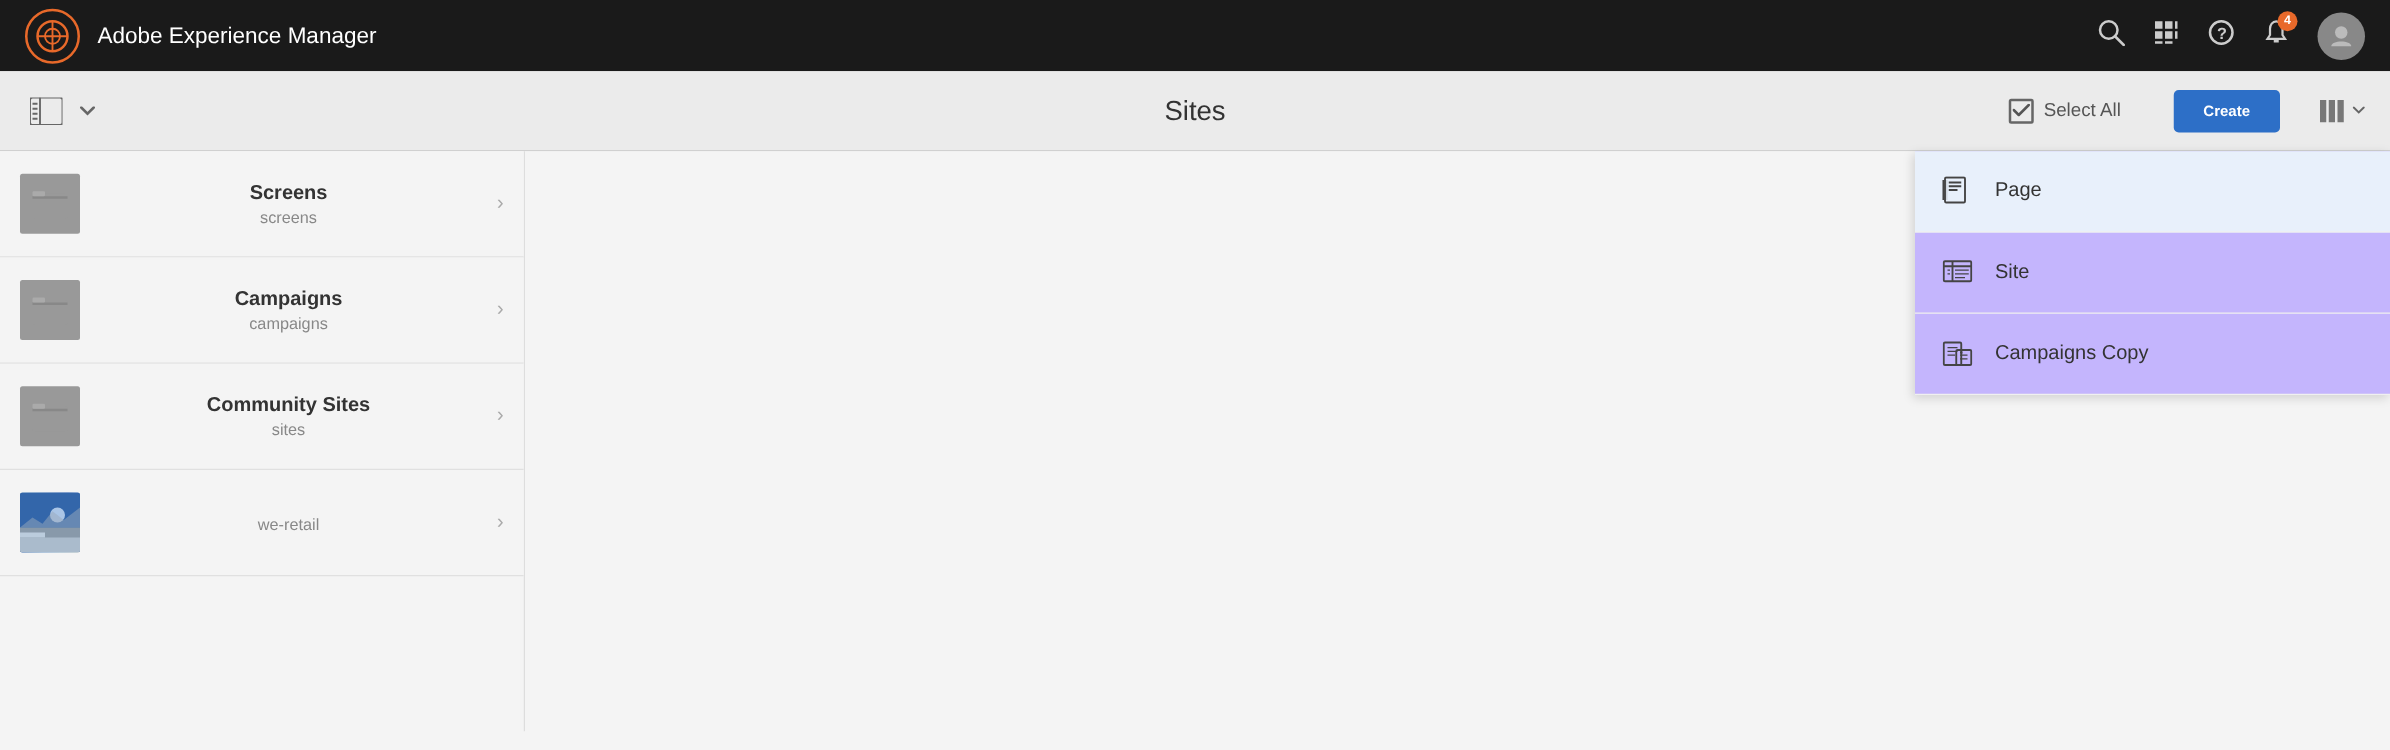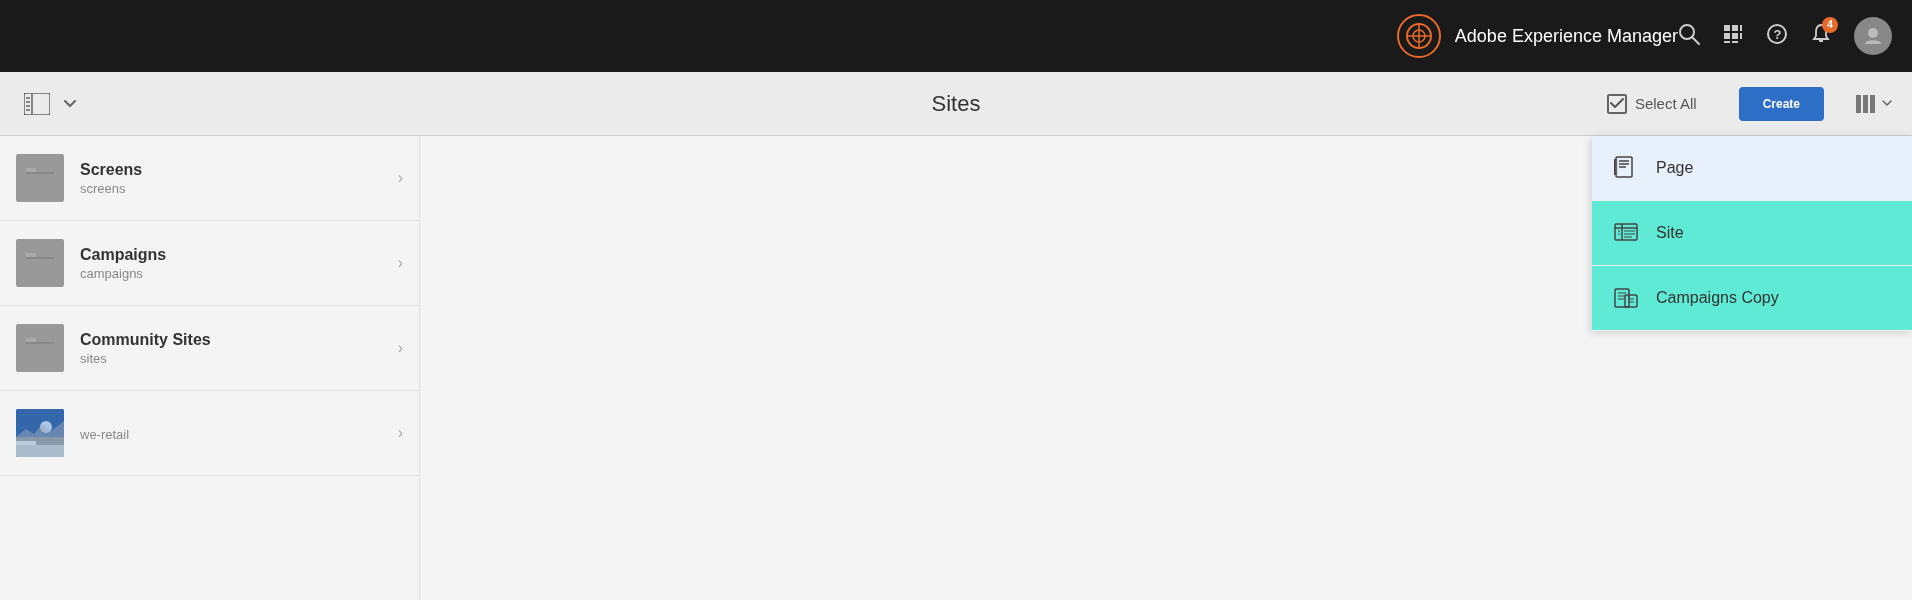--- a/index.html
+++ b/index.html
@@ -1,25 +1,25 @@
 <!DOCTYPE html>
 <html><head>
   <meta charset="utf-8">
   <style>
     * { box-sizing: border-box; margin: 0; padding: 0; }
     body { font-family: 'Segoe UI', Arial, sans-serif; background: #f4f4f4; width: 1912px; height: 600px; overflow: hidden; }
 
     
     .top-nav {
       background: #1a1a1a;
-      height: 72px;
+      height: 57px;
       display: flex;
       align-items: center;
       padding: 0 20px;
-      justify-content: flex-end;
+      justify-content: space-between;
     }
     .top-nav-left {
       display: flex;
       align-items: center;
       gap: 14px;
     }
     .aem-logo {
       width: 44px;
       height: 44px;
       border-radius: 50%;
@@ -163,20 +163,21 @@
       overflow-y: auto;
     }
     .list-item {
       display: flex;
       align-items: center;
       padding: 18px 16px;
       border-bottom: 1px solid #e0e0e0;
       cursor: pointer;
       gap: 16px;
       background: #f4f4f4;
+      text-align: center;
     }
     .list-item-thumb {
       width: 48px;
       height: 48px;
       background: #999;
       border-radius: 2px;
       flex-shrink: 0;
       display: flex;
       align-items: center;
       justify-content: center;
@@ -202,22 +203,22 @@
     .center-area {
       flex: 1;
       background: #f4f4f4;
     }
 
     
     .dropdown-menu {
       position: absolute;
       right: 0;
       top: 0;
-      width: 320px;
-      background: #5eead4;
+      width: 380px;
+      background: #c4b5fd;
       box-shadow: -2px 2px 8px rgba(0,0,0,0.15);
       z-index: 100;
     }
     .dropdown-item {
       display: flex;
       align-items: center;
       gap: 16px;
       padding: 18px 20px;
       cursor: pointer;
       border-bottom: 1px solid #f0f0f0;

